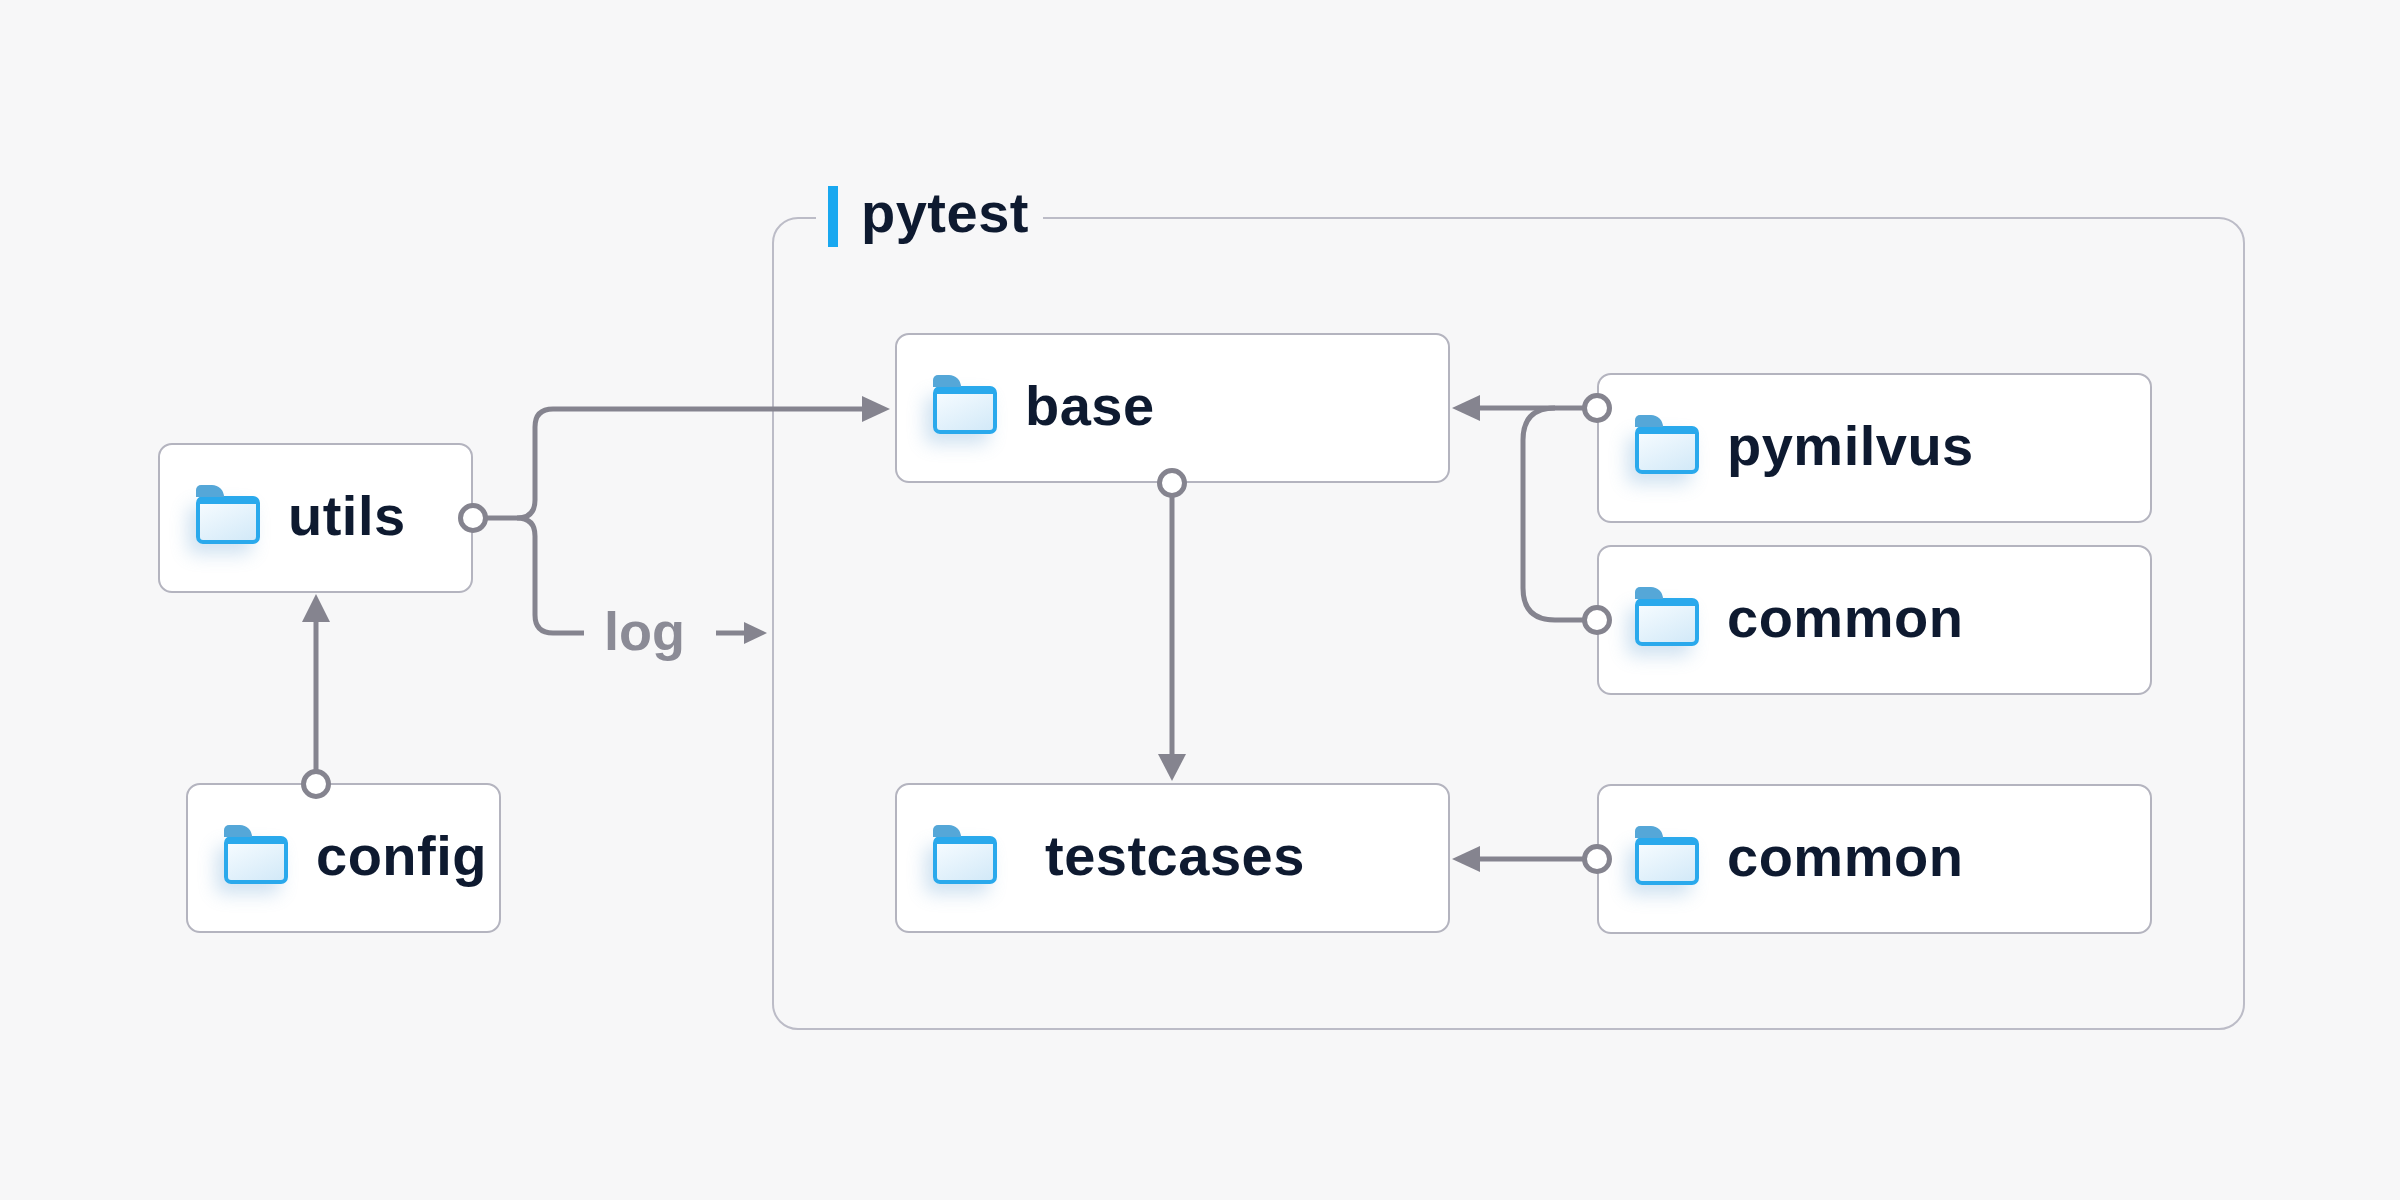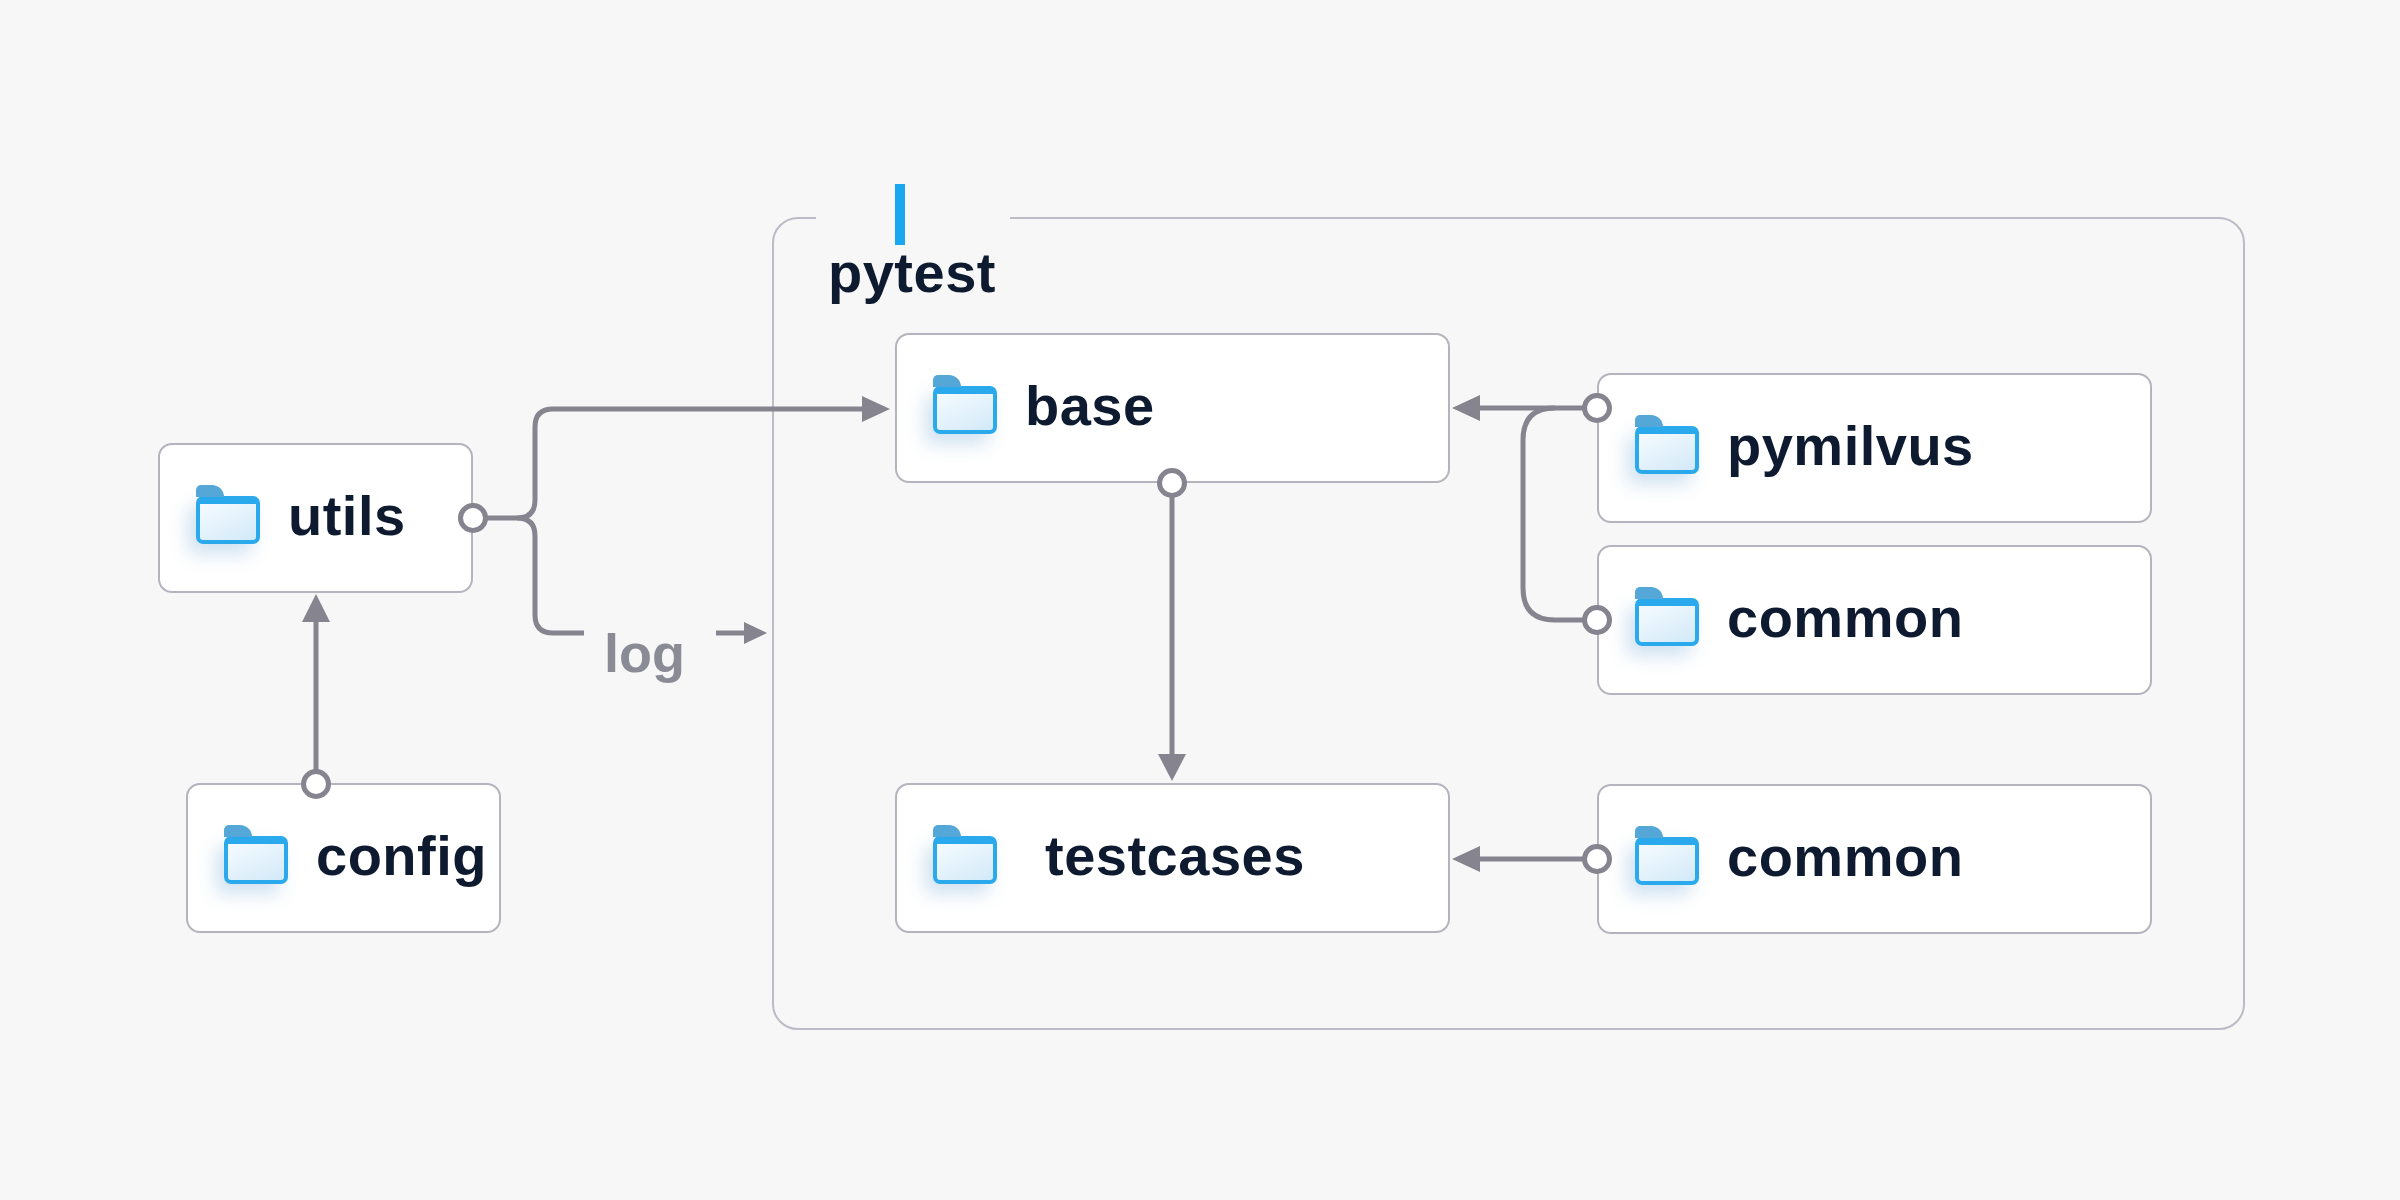--- a/index.html
+++ b/index.html
@@ -22,21 +22,21 @@
   }
   
   .group-box{
     position:absolute;left:772px;top:217px;width:1473px;height:813px;
     border:2px solid var(--container-border);border-radius:26px;
     box-sizing:border-box;z-index:1;
   }
   .group-label{
     position:absolute;left:816px;top:184px;height:64px;
     display:flex;align-items:center;
-    background:var(--background);padding:0 14px 0 12px;z-index:3;flex-direction:column;
+    background:var(--background);padding:0 14px 0 12px;z-index:3;
   }
   .accent-bar{
     width:10px;height:61px;background:var(--accent-blue);
     margin-right:23px;flex:0 0 auto;
   }
   .group-label .label-text{
     font-size:56px;font-weight:700;color:var(--text-dark);
     letter-spacing:0.5px;line-height:1;padding-bottom:6px;
   }
   
@@ -68,21 +68,21 @@
   }
   .folder::before{
     content:"";position:absolute;left:-4px;top:-19px;
     width:28px;height:12px;background:var(--folder-tab);
     border-radius:5px 12px 0 0;
   }
   
   .edge-label{
     position:absolute;left:604px;top:603px;z-index:3;
     display:flex;align-items:center;gap:16px;
-    font-size:54px;font-weight:600;color:var(--text-gray);line-height:56px;margin-top:22px;
+    font-size:54px;font-weight:600;color:var(--text-gray);line-height:56px;
   }
   
   svg.edges{position:absolute;left:0;top:0;width:2400px;height:1200px;z-index:4;pointer-events:none;}
   .edge-line{fill:none;stroke:var(--line-gray);stroke-width:5px;}
   .edge-head{fill:var(--line-gray);stroke:none;}
   .edge-dot{fill:#ffffff;stroke:var(--line-gray);stroke-width:5px;}
 </style>
 </head>
 <body>
 

